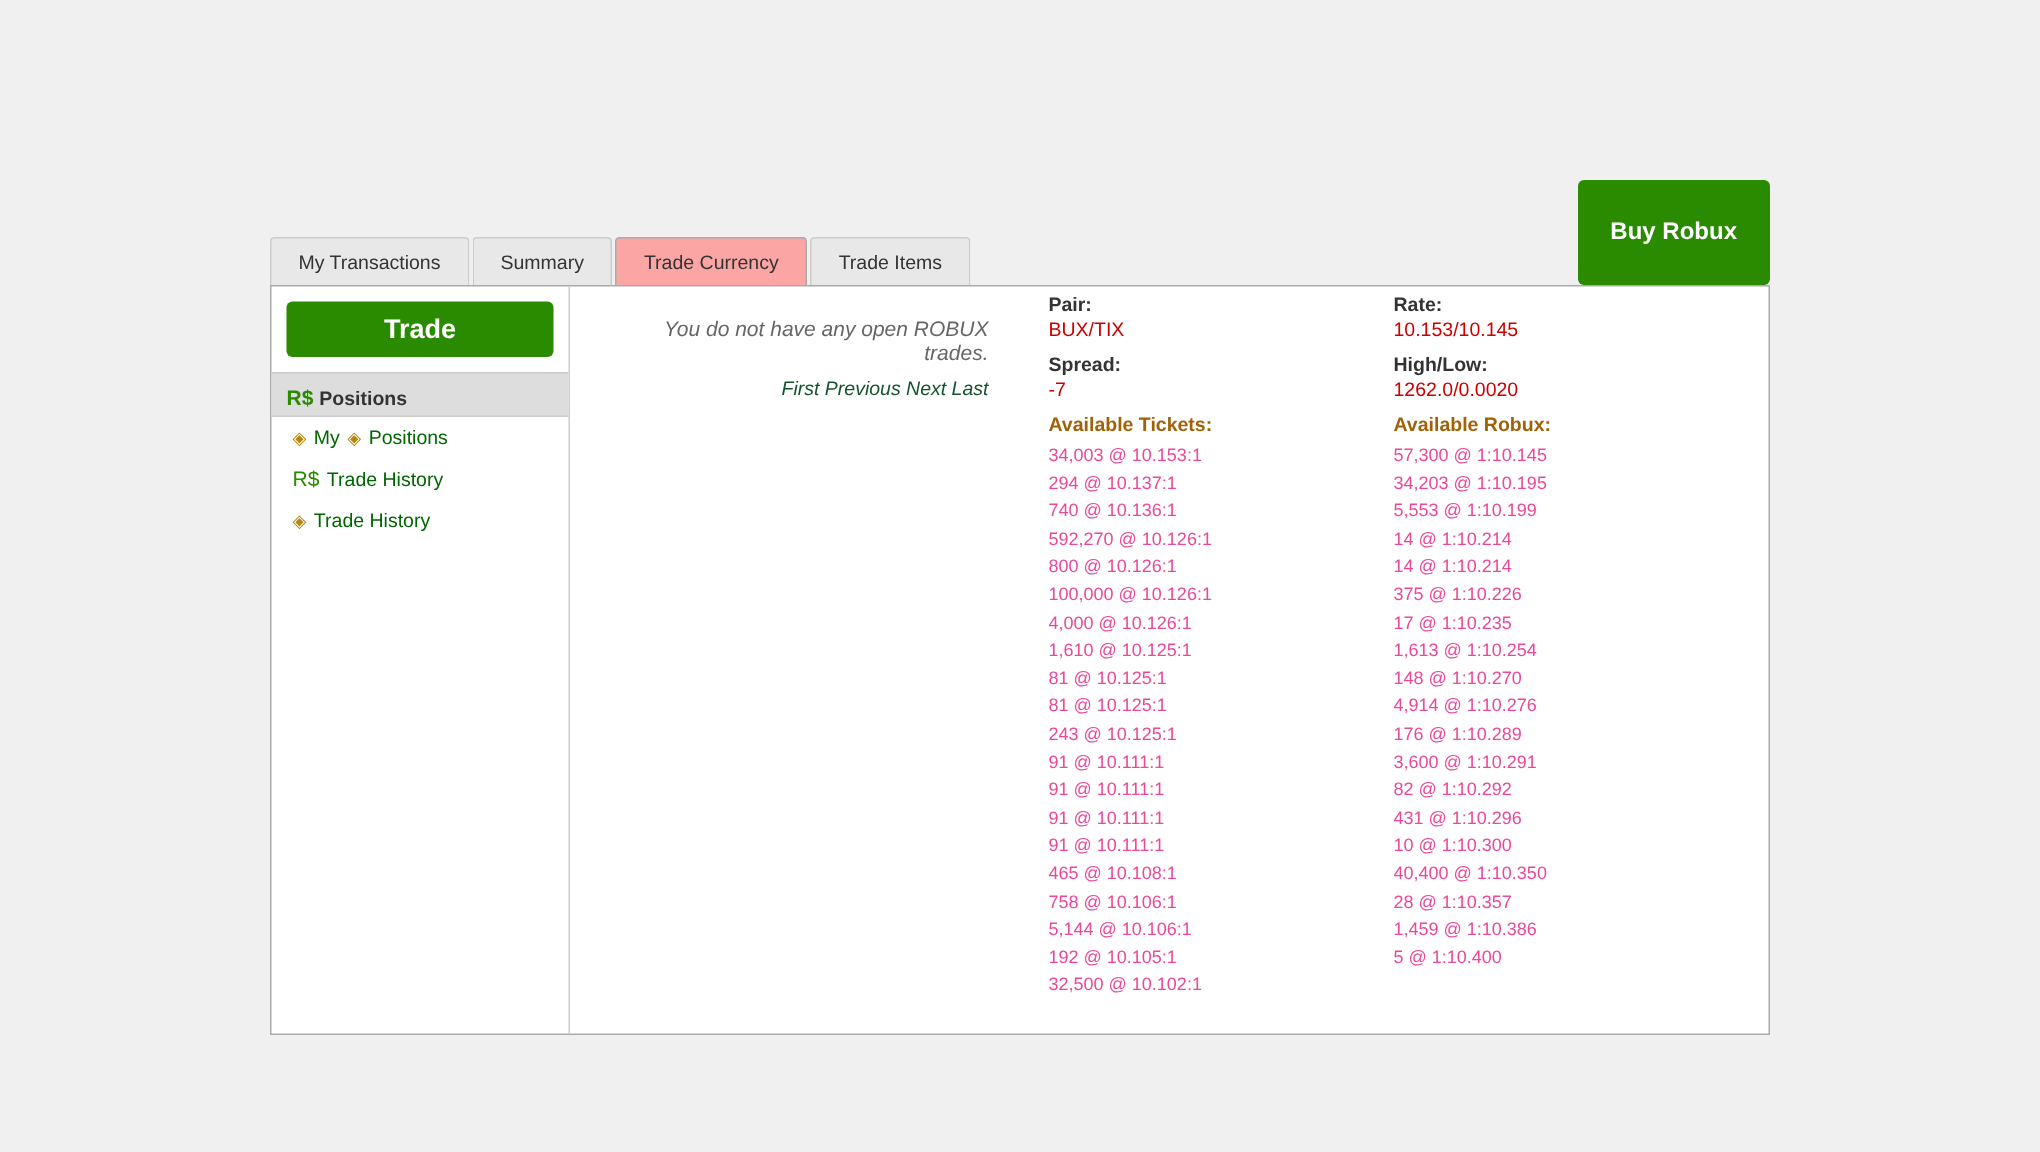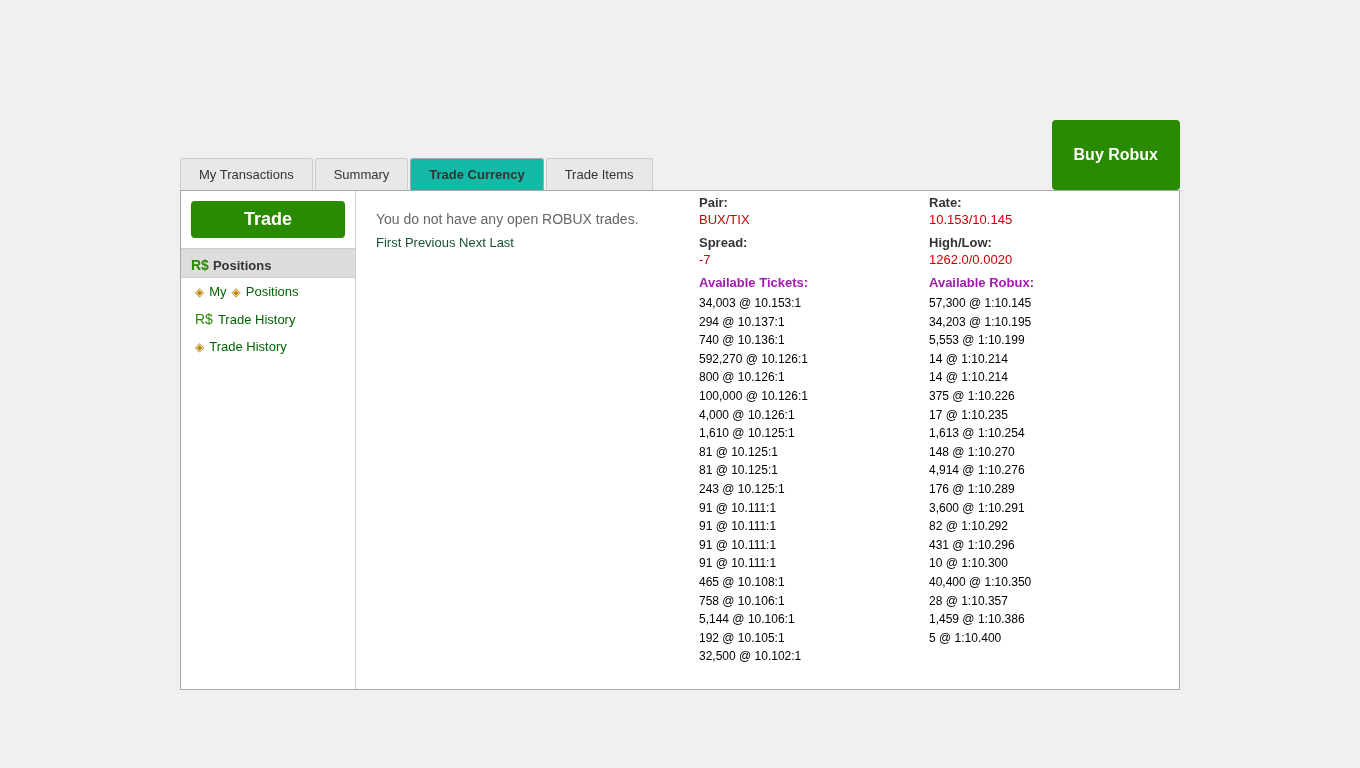--- a/index.html
+++ b/index.html
@@ -15,23 +15,23 @@
       border: 1px solid #ccc;
       border-bottom: none;
       background: #e8e8e8;
       cursor: pointer;
       font-size: 13px;
       color: #333;
       margin-right: 2px;
       border-radius: 3px 3px 0 0;
     }
     .tab.active {
-      background: #14b8a6;
+      background: #fca5a5;
       border-color: #aaa;
-      font-weight: bold;
+      font-weight: normal;
       z-index: 1;
     }
     .buy-robux-btn {
       background: #2a8a00;
       color: #fff;
       border: none;
       padding: 26px 22px;
       font-size: 16px;
       font-weight: bold;
       border-radius: 4px;
@@ -41,21 +41,21 @@
     
     .main-content {
       background: #fff;
       border: 1px solid #aaa;
       display: flex;
       min-height: 500px;
     }
 
     
     .sidebar {
-      width: 175px;
+      width: 199px;
       border-right: 1px solid #ccc;
       padding: 0;
       flex-shrink: 0;
     }
     .trade-btn {
       background: #2a8a00;
       color: #fff;
       font-size: 18px;
       font-weight: bold;
       text-align: center;
@@ -85,21 +85,22 @@
       font-size: 13px;
     }
     .icon-robux { color: #2a8a00; font-size: 14px; }
     .icon-ticket { color: #b8860b; font-size: 12px; }
 
     
     .center-panel {
       flex: 1;
       padding: 20px;
       color: #666;
-      text-align: left;
+      font-style: italic;
+      text-align: right;
     }
     .no-trades { margin-bottom: 8px; font-size: 14px; }
     .pagination { font-size: 13px; }
     .pagination span { color: #14532d; }
 
     
     .market-panel {
       width: 500px;
       padding: 4px 20px;
       flex-shrink: 0;
@@ -117,27 +118,27 @@
       margin-bottom: 2px;
     }
     .market-value {
       color: #c00;
       font-size: 13px;
       margin-bottom: 8px;
     }
     .market-col-header {
       font-weight: bold;
       font-size: 13px;
-      color: #a21caf;
+      color: #a16207;
       margin-bottom: 4px;
       margin-top: 4px;
     }
     .market-list-item {
       font-size: 12px;
-      color: #000000;
+      color: #ec4899;
       line-height: 1.55;
     }
   </style>
 </head>
 <body>
 
 <div class="page-wrapper">
 
   <div class="tabs-bar">
     <div class="tabs-left">

